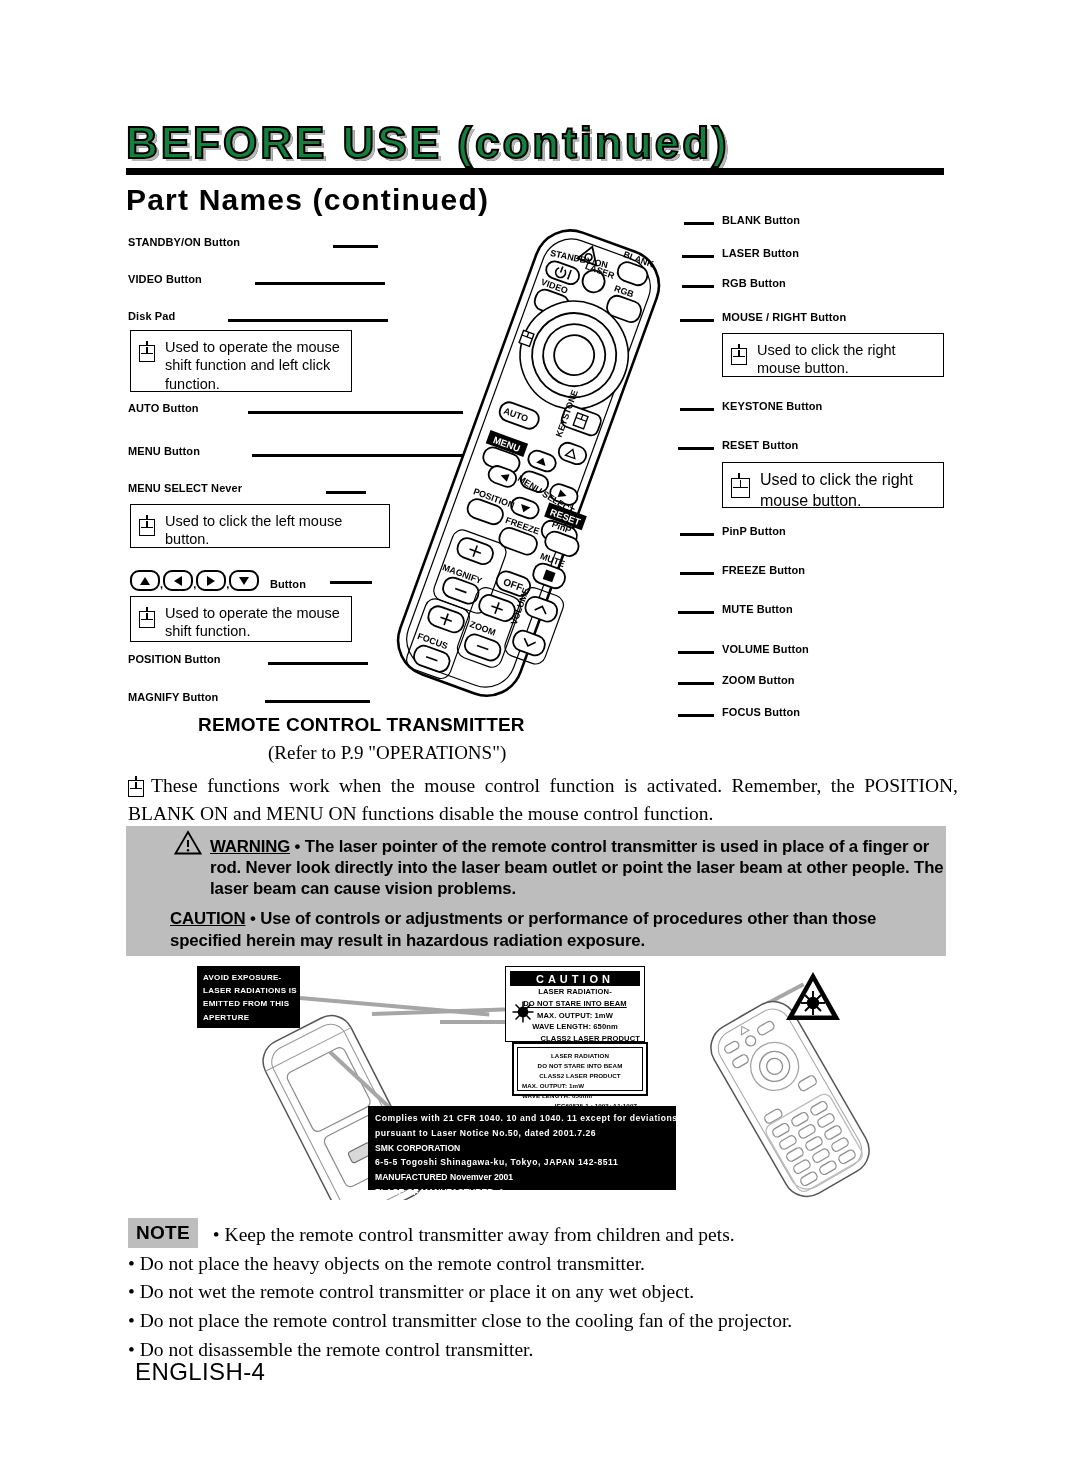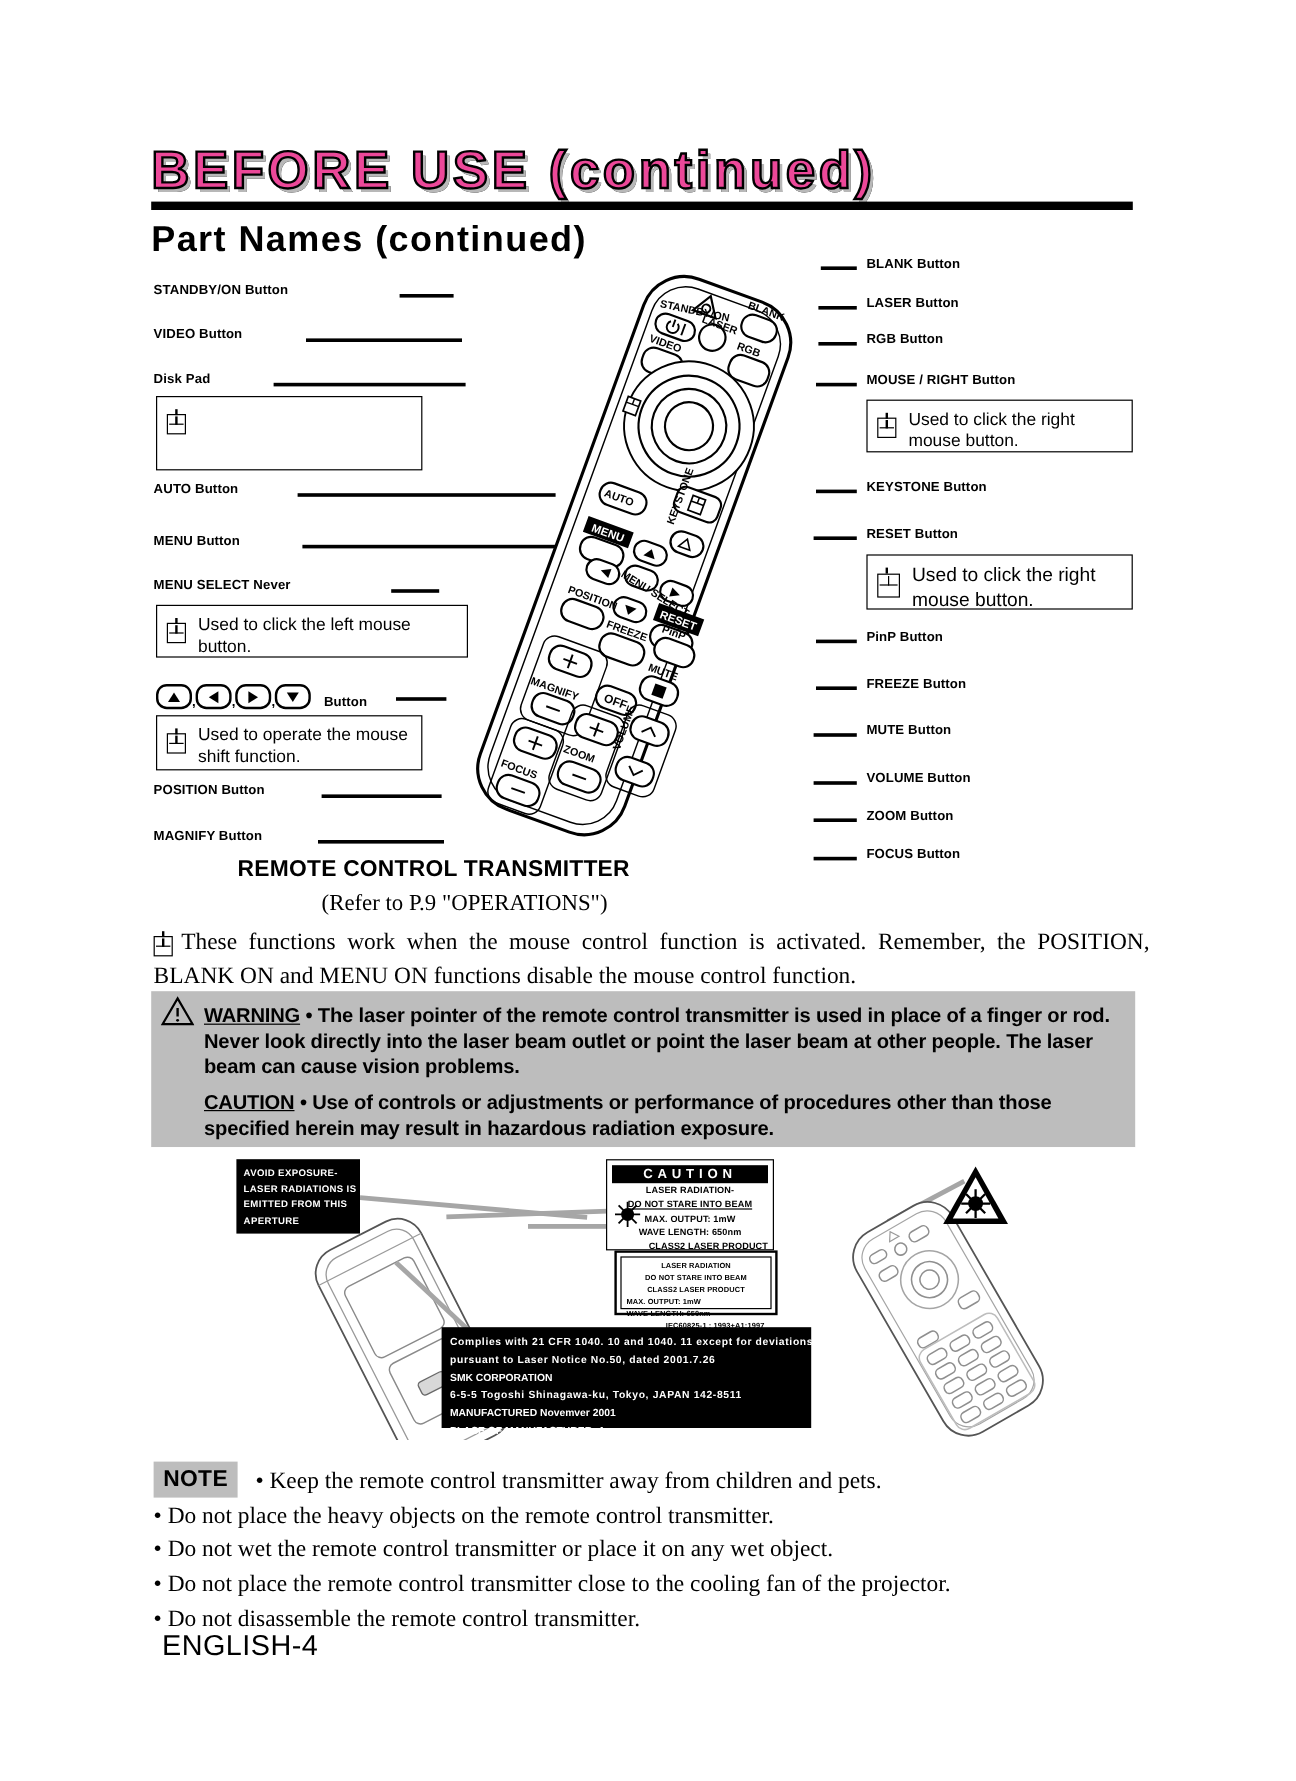--- a/index.html
+++ b/index.html
@@ -6,21 +6,21 @@
   body{width:1080px;height:1484px;position:relative;overflow:hidden;
        font-family:"Liberation Sans", sans-serif;color:#000;
        -webkit-font-smoothing:antialiased;}
 
   .abs{position:absolute;}
 
   
   #title-outline{
     left:126px; top:118px;
     font-size:44px; font-weight:bold; letter-spacing:3px;
-    color:#ec4899;
+    color:#15803d;
     -webkit-text-stroke:2px #000;
     text-shadow: 3px 3px 0 #b8b8b8, 3px 3px 0 #000;
     white-space:nowrap;
   }
   #title-rule{left:126px; top:168px; width:818px; height:7px; background:#000;}
   #subtitle{left:126px; top:183px; font-size:30px; font-weight:bold; letter-spacing:1.2px;}
 
   
   .lbl{font-size:11px; font-weight:bold; white-space:nowrap; letter-spacing:.1px;}
   .lead{background:#000;height:3px;position:absolute;}
@@ -123,20 +123,21 @@
 <div class="abs lbl" style="left:128px;top:310px;">Disk Pad</div>
 <div class="lead" style="left:228px;top:319px;width:160px;"></div>
 
 <div class="abs callout" style="left:130px;top:330px;width:222px;height:62px;">
   <span class="mouse-ico">
     <span class="cord"></span>
       <span class="body"></span>
       <span class="btns"></span>
       <span class="split"></span>
   </span>
+  <span class="txt">Used to operate the mouse shift function and left click function.</span>
 </div>
 
 <div class="abs lbl" style="left:128px;top:402px;">AUTO Button</div>
 <div class="lead" style="left:248px;top:411px;width:215px;"></div>
 
 <div class="abs lbl" style="left:128px;top:445px;">MENU Button</div>
 <div class="lead" style="left:252px;top:454px;width:222px;"></div>
 
 <div class="abs lbl" style="left:128px;top:482px;">MENU SELECT Never</div>
 <div class="lead" style="left:326px;top:491px;width:40px;"></div>
@@ -357,21 +358,21 @@
 <div class="abs" id="note-para">
   <span class="glyph mouse-ico">
     <span class="cord"></span>
       <span class="body"></span>
       <span class="btns"></span>
       <span class="split"></span>
   </span><span>These functions work when the mouse control function is activated. Remember, the POSITION, BLANK ON and MENU ON functions disable the mouse control function.</span>
 </div>
 
 <div class="abs" id="warnbox">
-  <div class="warn-row" style="padding-top:10px;">
+  <div class="warn-row" style="padding-top:10px;margin-left:40px;">
     <svg class="warn-tri" viewBox="0 0 28 25">
       <path d="M14 2 L26.5 23.5 L1.5 23.5 Z" fill="none" stroke="#000" stroke-width="1.8"></path>
       <line x1="14" y1="10" x2="14" y2="17" stroke="#000" stroke-width="2"></line>
       <circle cx="14" cy="20.3" r="1.2" fill="#000"></circle>
     </svg>
     <div class="warn-text">
       <u>WARNING</u>
       <span>•</span>
       <span>The laser pointer of the remote control transmitter is used in place of a finger or rod. Never look directly into the laser beam outlet or point the laser beam at other people. The laser beam can cause vision problems.</span>
     </div>

